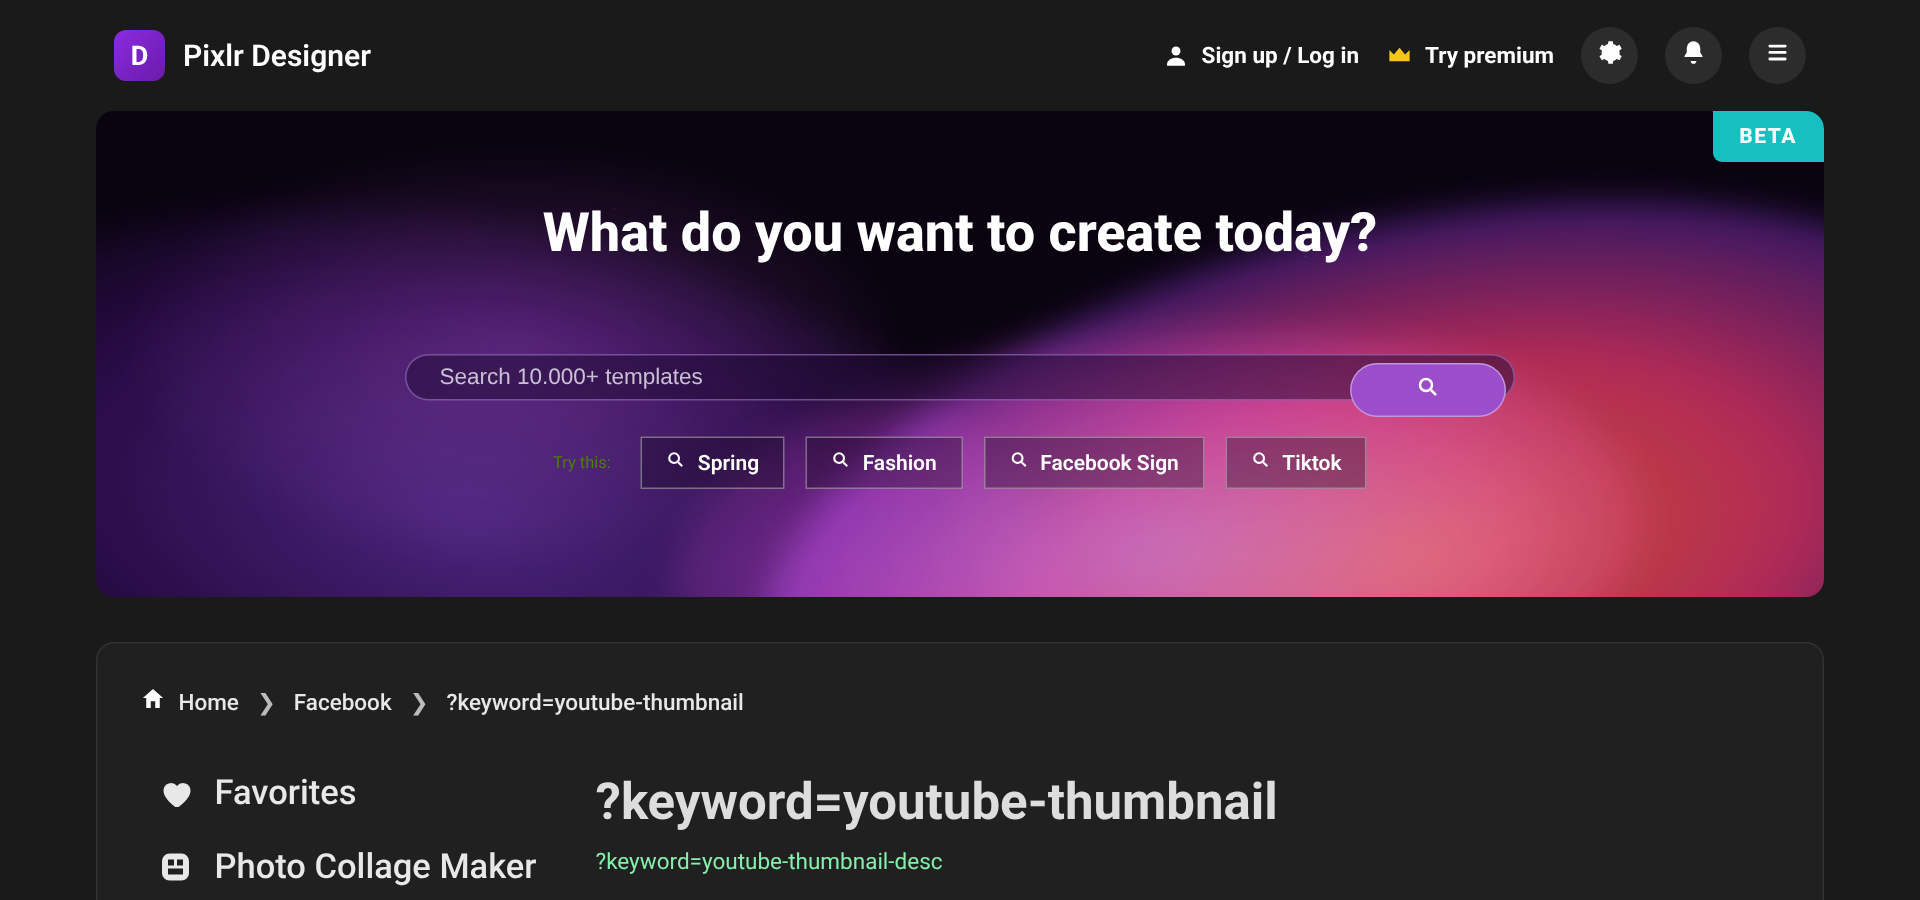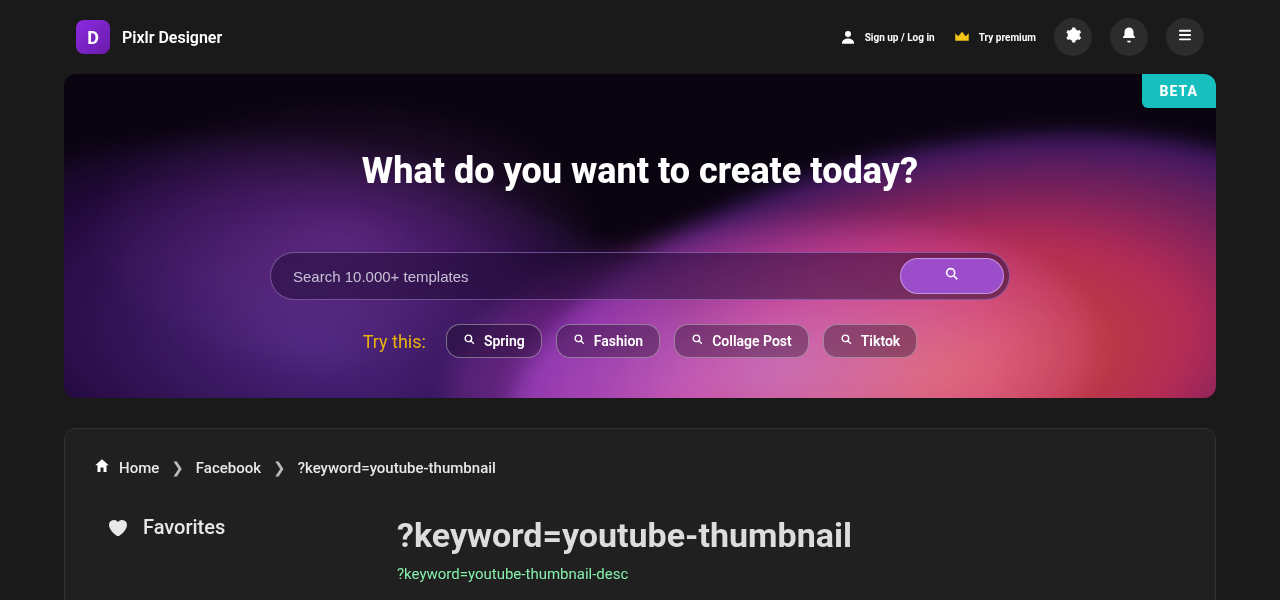--- a/index.html
+++ b/index.html
@@ -17,41 +17,41 @@
     justify-content: space-between;
     padding: 18px 76px;
   }
   .header-left { display: flex; align-items: center; gap: 12px; cursor: pointer; }
   .logo-box {
     width: 34px; height: 34px; border-radius: 8px;
     background: linear-gradient(135deg, #8a2be2, #6a1ba8);
     display: flex; align-items: center; justify-content: center;
     font-weight: 700; font-size: 18px; color: #fff;
   }
-  .brand { font-size: 16px; font-weight: 600; }
+  .brand { font-size: 20px; font-weight: 600; }
   .header-right { display: flex; align-items: center; gap: 18px; }
-  .hlink { display: flex; align-items: center; gap: 8px; font-weight: 700; font-size: 10px; cursor: pointer; }
+  .hlink { display: flex; align-items: center; gap: 8px; font-weight: 700; font-size: 15px; cursor: pointer; }
   .hlink .ico { width: 18px; height: 18px; display: inline-flex; align-items: center; justify-content: center; }
   .hbtn {
     width: 38px; height: 38px; border-radius: 50%; background: #2c2c2c;
     display: flex; align-items: center; justify-content: center; cursor: pointer;
   }
   .hbtn svg { width: 18px; height: 18px; fill: #fff; }
   .crown { color: #f5c518; }
   .main-wrap { padding: 0 64px; }
   .hero {
     position: relative;
     border-radius: 12px;
     overflow: hidden;
     background: #0a0410;
     height: 324px;
     display: flex;
     flex-direction: column;
     align-items: center;
-    padding-top: 76px;
+    padding-top: 60px;
   }
   .hero-bg { position: absolute; inset: 0; z-index: 0; }
   .wave {
     position: absolute; border-radius: 50%;
     filter: blur(10px);
     opacity: 0.85;
     mix-blend-mode: screen;
   }
   .w1 { width: 900px; height: 450px; background: radial-gradient(ellipse at center, rgba(255,100,50,0.95), rgba(255,60,120,0.8) 40%, rgba(150,60,255,0.4) 70%, transparent 85%); right: -180px; bottom: -200px; transform: rotate(-12deg); }
   .w2 { width: 800px; height: 400px; background: radial-gradient(ellipse at center, rgba(120,60,200,0.7), rgba(80,20,140,0.5) 50%, transparent 80%); left: -150px; bottom: -150px; transform: rotate(10deg); }
@@ -67,66 +67,66 @@
     border-bottom-left-radius: 6px;
     z-index: 3;
   }
   .hero-title {
     position: relative; z-index: 2;
     font-size: 36px; font-weight: 800;
     text-align: center;
   }
   .search-wrap { position: relative; z-index: 2; margin-top: 60px; width: 740px; }
   .search-bar {
-    display: flex; align-items: center;
+    display: flex; 
     background: rgba(30,10,50,0.5);
     border: 1px solid rgba(160,120,200,0.6);
     border-radius: 999px;
     padding: 5px 5px 5px 22px;
-    height: 48px;
+    height: 31px;
   }
   .search-bar input {
     flex: 1; background: transparent; border: none; outline: none;
     color: #ddd; font-size: 15px;
   }
   .search-bar input::placeholder { color: #c9c0d6; }
   .search-btn {
     width: 104px; height: 36px; border-radius: 999px;
     background: #9b4dca;
     border: 1px solid rgba(255,255,255,0.4);
     display: flex; align-items: center; justify-content: center;
     cursor: pointer;
   }
   .search-btn svg { width: 16px; height: 16px; stroke: #fff; fill: none; stroke-width: 2.5; }
   .chips-row { position: relative; z-index: 2; display: flex; align-items: center; gap: 14px; margin-top: 24px; }
-  .chips-label { font-size: 18px; color: #eab308; margin-right: 6px; }
+  .chips-label { font-size: 11px; color: #4d7c0f; margin-right: 6px; }
   .chip {
     display: flex; align-items: center; gap: 8px;
     border: 1px solid rgba(200,200,200,0.5);
-    border-radius: 14px;
+    border-radius: 0;
     padding: 8px 16px;
     font-size: 14px; font-weight: 600;
     background: rgba(20,10,30,0.35);
     cursor: pointer;
   }
   .chip svg { width: 13px; height: 13px; stroke: #fff; fill: none; stroke-width: 2.6; }
   .panel {
     margin-top: 30px;
     border: 1px solid #333;
     border-radius: 12px;
     padding: 28px 28px 28px 28px;
     background: #202020;
   }
   .breadcrumb { display: flex; align-items: center; gap: 12px; font-size: 15px; color: #e8e8e8; }
   .breadcrumb .bc-item { cursor: pointer; font-weight: 500; display: flex; align-items: center; gap: 8px; text-align: right; }
   .breadcrumb .chev { color: #bbb; cursor: default; }
   .breadcrumb svg { width: 18px; height: 18px; fill: #fff; }
   .panel-body { display: flex; margin-top: 36px; gap: 24px; }
   .sidebar { width: 280px; display: flex; flex-direction: column; gap: 22px; padding-left: 12px; }
-  .side-item { display: flex; align-items: center; gap: 14px; font-size: 20px; font-weight: 500; cursor: pointer; color: #e8e8e8; }
+  .side-item { display: flex; align-items: center; gap: 14px; font-size: 23px; font-weight: 500; cursor: pointer; color: #e8e8e8; }
   .side-item .sico { width: 24px; height: 24px; display:flex; align-items:center; justify-content:center; }
   .content { flex: 1; }
   .content h1 { font-size: 34px; font-weight: 700; color: #ddd; }
   .content p { margin-top: 10px; font-size: 15px; color: #86efac; }
 </style>
 </head>
 <body>
 
 <div class="header">
   <div class="header-left">
@@ -218,21 +218,21 @@
               <circle cx="10" cy="10" r="6"></circle>
               <line x1="15" y1="15" x2="20" y2="20"></line>
             </svg></span>
         <span>Fashion</span>
       </div>
       <div class="chip">
         <span><svg viewBox="0 0 24 24">
               <circle cx="10" cy="10" r="6"></circle>
               <line x1="15" y1="15" x2="20" y2="20"></line>
             </svg></span>
-        <span>Collage Post</span>
+        <span>Facebook Sign</span>
       </div>
       <div class="chip">
         <span><svg viewBox="0 0 24 24">
               <circle cx="10" cy="10" r="6"></circle>
               <line x1="15" y1="15" x2="20" y2="20"></line>
             </svg></span>
         <span>Tiktok</span>
       </div>
     </div>
   </div>
@@ -254,20 +254,31 @@
     <div class="panel-body">
       <div class="sidebar">
         <div class="side-item">
           <span class="sico">
             <svg viewBox="0 0 24 24" fill="#e8e8e8">
                 <path d="M12 21s-8-5.3-8-11a5 5 0 019-3 5 5 0 019 3c0 5.7-8 11-8 11z"></path>
               </svg>
           </span>
           <span>Favorites</span>
         </div>
+        <div class="side-item">
+          <span class="sico">
+            <svg viewBox="0 0 24 24" fill="#e8e8e8">
+                <rect x="3" y="3" width="18" height="18" rx="5"></rect>
+                <rect x="7" y="7" width="4" height="4" fill="#202020"></rect>
+                <rect x="13" y="7" width="4" height="4" fill="#202020"></rect>
+                <rect x="7" y="13" width="10" height="4" fill="#202020"></rect>
+              </svg>
+          </span>
+          <span>Photo Collage Maker</span>
+        </div>
       </div>
       <div class="content">
         <h1>?keyword=youtube-thumbnail</h1>
         <p>?keyword=youtube-thumbnail-desc</p>
       </div>
     </div>
   </div>
 
 </div>
 

